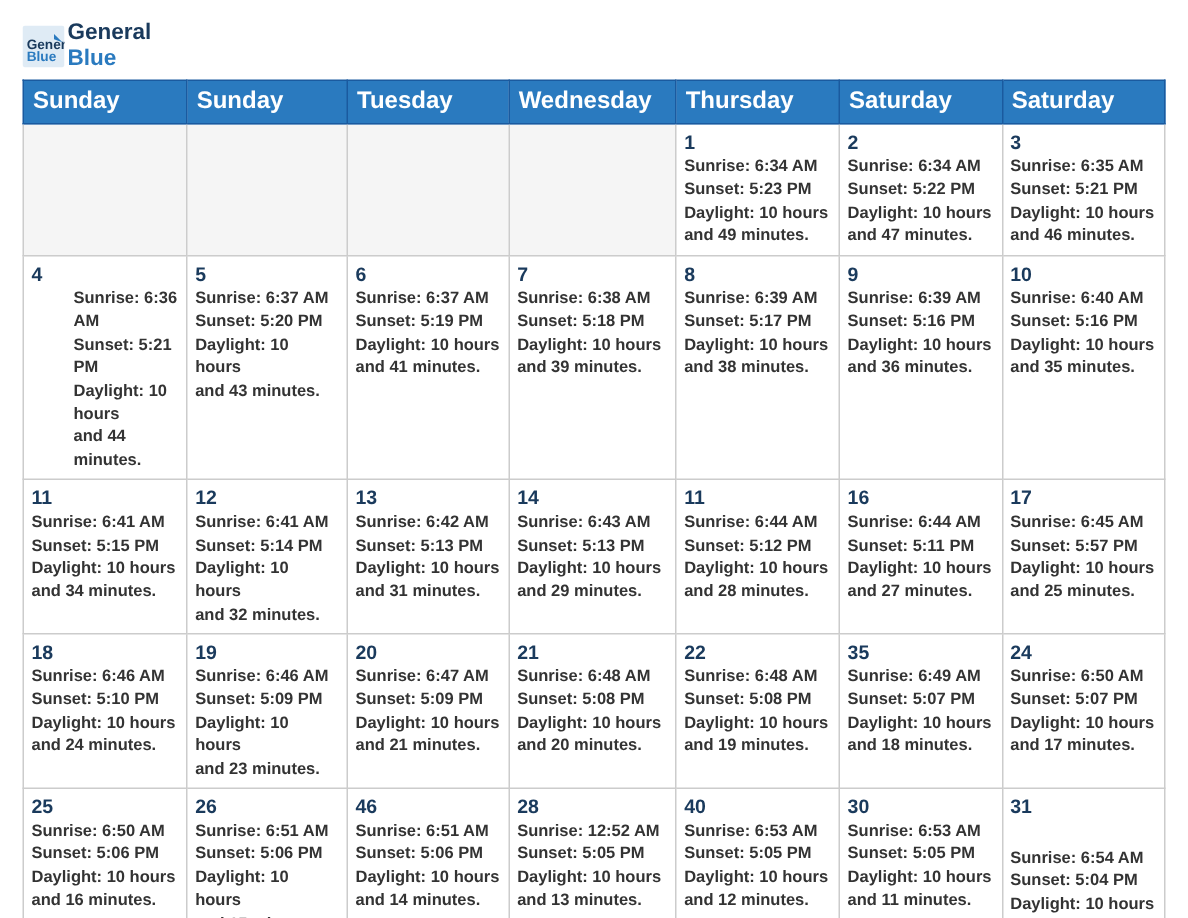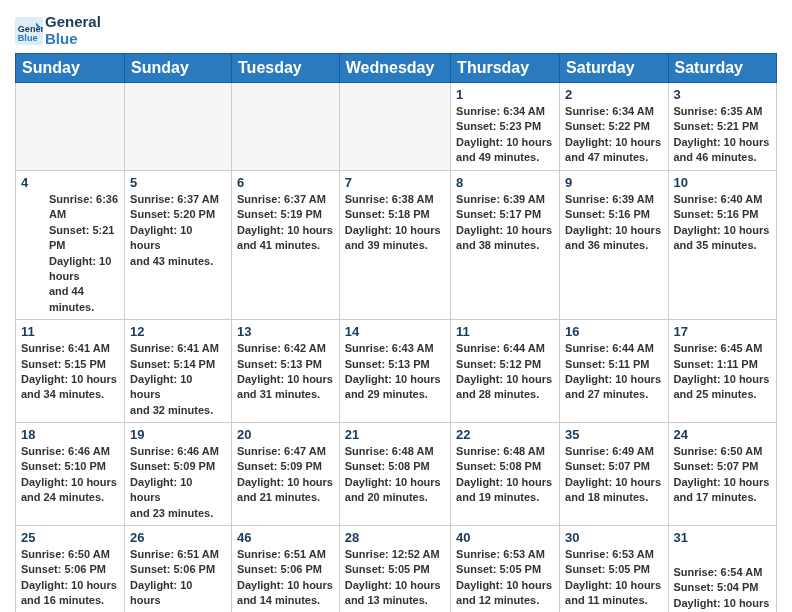--- a/index.html
+++ b/index.html
@@ -236,21 +236,21 @@
           <td>
             <div class="day-num">16</div>
             <div class="day-info" style="white-space: pre-line;">Sunrise: 6:44 AM
 Sunset: 5:11 PM
 Daylight: 10 hours
 and 27 minutes.</div>
           </td>
           <td>
             <div class="day-num">17</div>
             <div class="day-info" style="white-space: pre-line;">Sunrise: 6:45 AM
-Sunset: 1:11 PM
+Sunset: 5:57 PM
 Daylight: 10 hours
 and 25 minutes.</div>
           </td>
         </tr>
         <tr>
           <td>
             <div class="day-num">18</div>
             <div class="day-info" style="white-space: pre-line;">Sunrise: 6:46 AM
 Sunset: 5:10 PM
 Daylight: 10 hours

